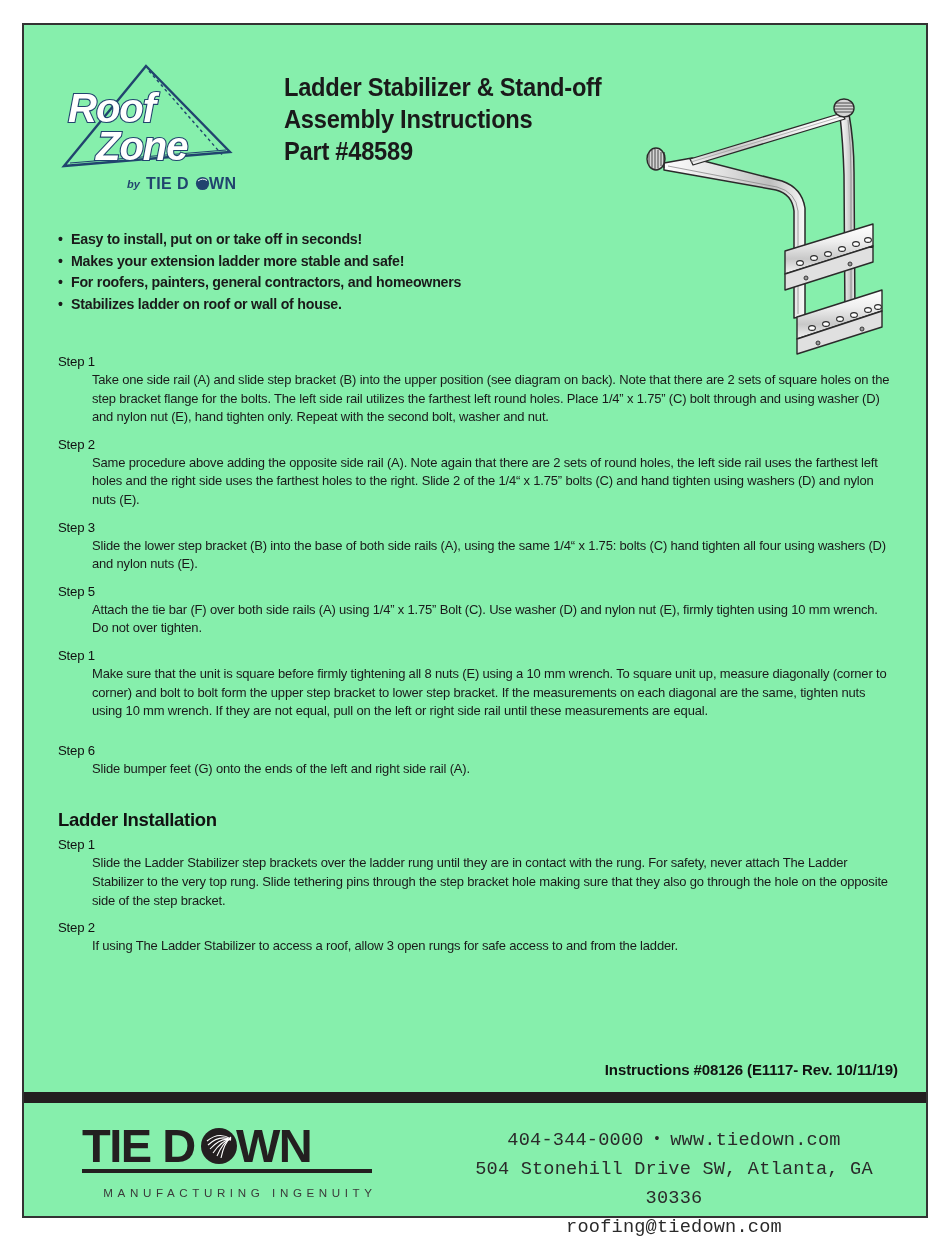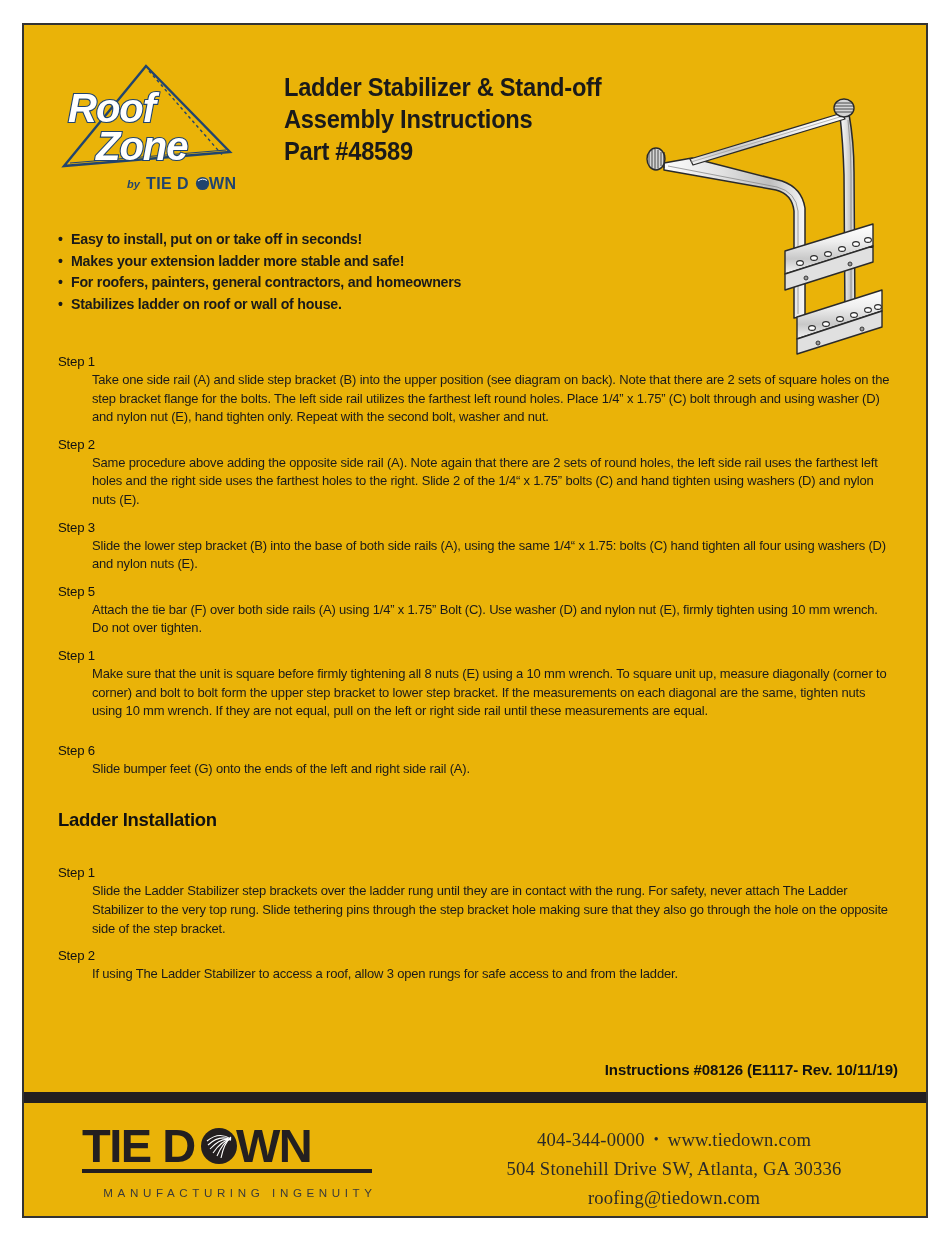--- a/index.html
+++ b/index.html
@@ -17,21 +17,21 @@
   }
 
   .page-frame {
     position: absolute;
     left: 22px;
     top: 23px;
     width: 906px;
     height: 1195px;
     border: 2px solid #333333;
     box-sizing: border-box;
-    background: #eab308;
+    background: #86efac;
   }
 
   
   .header {
     position: absolute;
     left: 0; top: 0;
     width: 100%;
     height: 200px;
   }
   .logo-wrap {
@@ -122,21 +122,21 @@
     transform-origin: left top;
   }
 
   .section-heading {
     font-weight: bold;
     font-size: 18.5px;
     line-height: 24px;
     letter-spacing: -0.3px;
     color: #111111;
     margin-top: 30px;
-    margin-bottom: 32px;
+    margin-bottom: 4px;
   }
 
   .gap-after-step6 { height: 12px; }
 
   
   .revision {
     position: absolute;
     right: 28px;
     top: 1036px;
     font-weight: bold;
@@ -178,21 +178,21 @@
     text-align: center;
     white-space: nowrap;
     font-family: "Liberation Sans", sans-serif;
   }
   .footer-contact {
     position: absolute;
     left: 420px;
     top: 22px;
     width: 460px;
     text-align: center;
-    font-family: Liberation Serif, serif;
+    font-family: Liberation Mono, monospace;
     font-size: 18.6px;
     line-height: 29px;
     color: #2a2a2a;
     letter-spacing: 0.2px;
   }
   .contact-row-1 { white-space: nowrap; }
   .contact-sep { padding: 0 9px; font-size: 14px; vertical-align: 2px; }
 </style>
 </head>
 <body>

